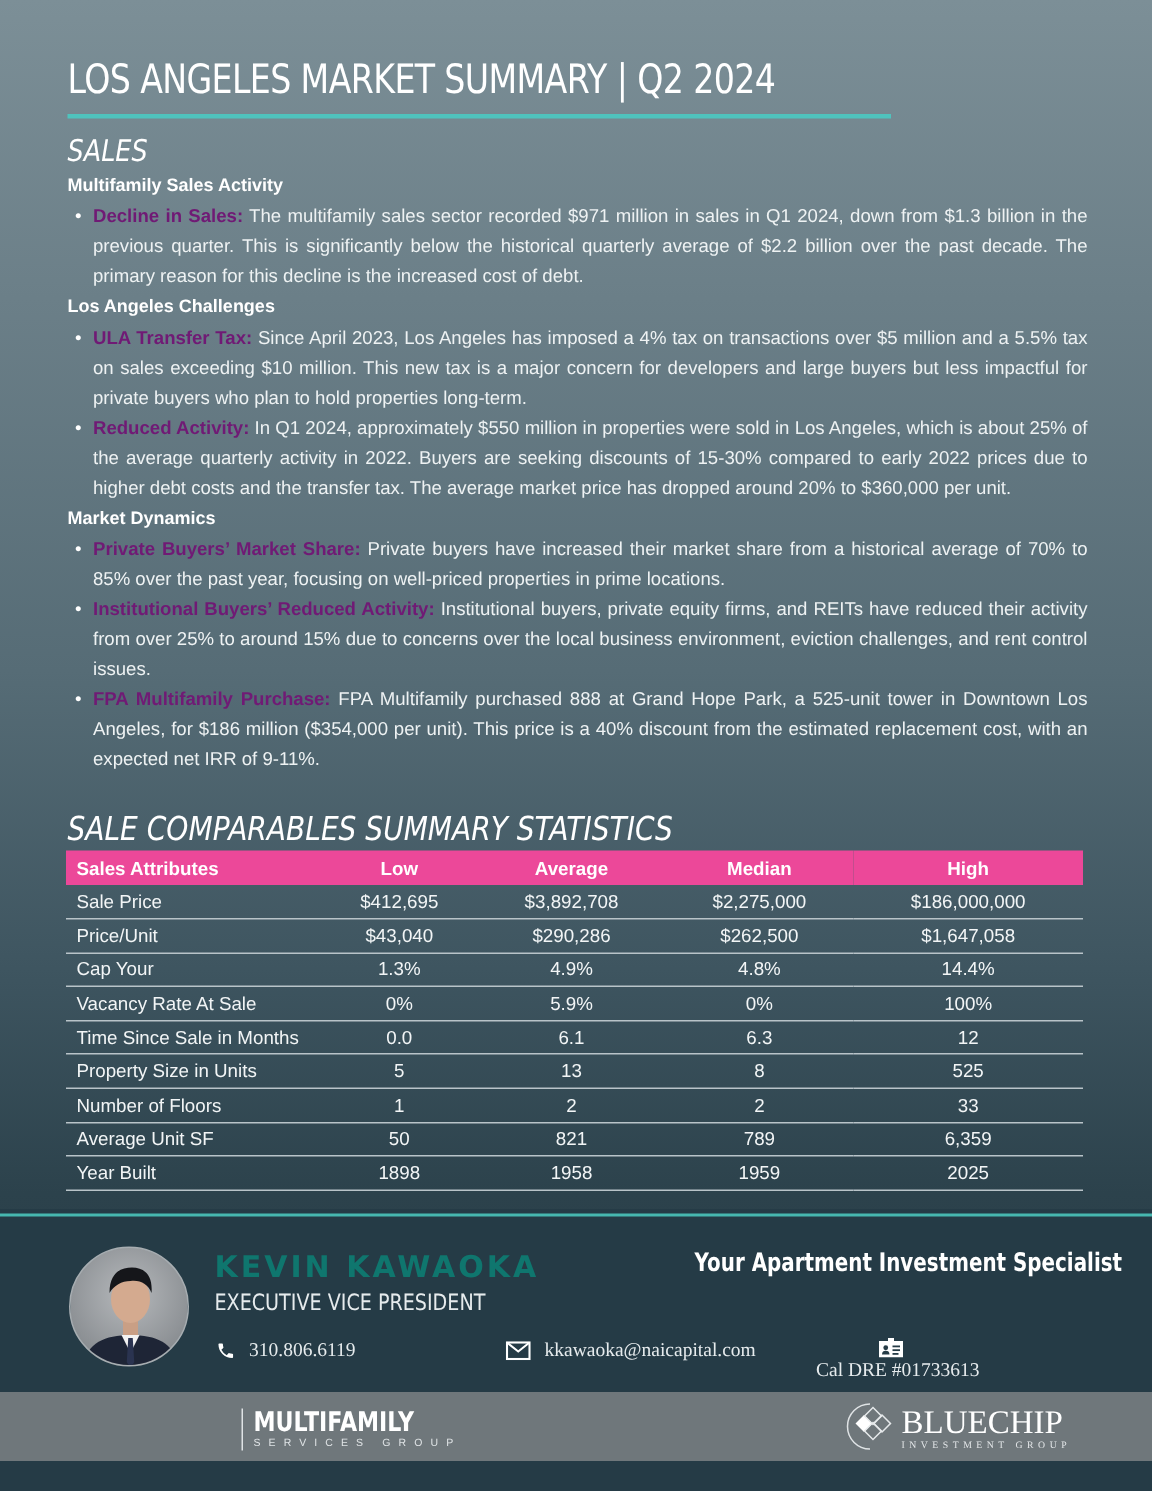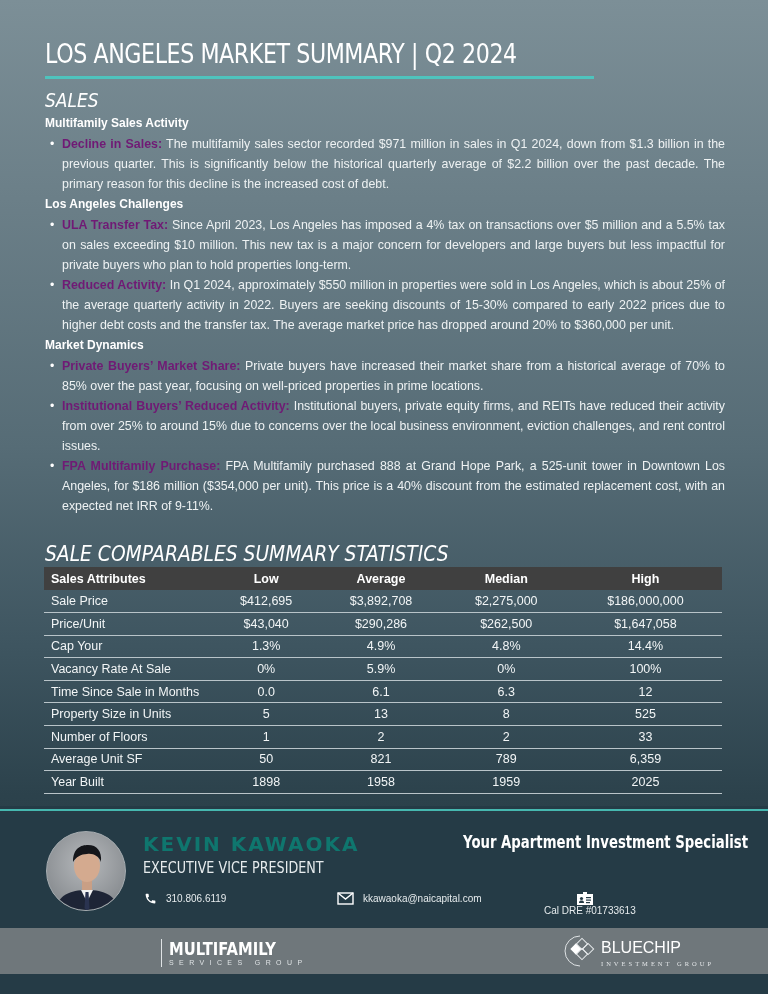--- a/index.html
+++ b/index.html
@@ -47,21 +47,21 @@
   ul.bullets li::before {
     content: "\2022"; position: absolute; left: 5px; top: 0; color: #fff;
   }
   .bullet-lead { font-weight: bold; color: #701a75; }
 
   table.stats {
     position: absolute; left: 44px; top: 567px; width: 678px;
     border-collapse: collapse; font-size: 12.5px;
   }
   table.stats th {
-    background: #404040; color: #fff; font-weight: bold;
+    background: #ec4899; color: #fff; font-weight: bold;
     height: 23px; text-align: center; padding: 0 6px;
   }
   table.stats th:first-child, table.stats td:first-child { text-align: left; padding-left: 7px; }
   table.stats td {
     height: 22.6px; text-align: center; color: #f2f5f6;
     border-bottom: 1px solid #b9c4c9;
   }
   table.stats tr:last-child td { border-bottom: 1px solid #b9c4c9; }
   .col-attr { width: 170px; }
 
@@ -90,22 +90,22 @@
     transform: scaleX(0.85); transform-origin: left top;
     color: #e6ebed; white-space: nowrap;
   }
   .tagline {
     position: absolute; left: 463px; top: 832px;
     font-family: "DejaVu Sans", sans-serif; font-size: 17px; font-weight: bold;
     transform: scaleX(0.78); transform-origin: left top;
     color: #fff; white-space: nowrap;
   }
   .contact {
-    position: absolute; top: 892px; font-size: 10px; color: #e6ebed;
-    display: flex; align-items: center; white-space: nowrap;
+    position: absolute; top: 892px; font-size: 13px; color: #e6ebed;
+    display: flex; align-items: center; white-space: nowrap; font-family: Liberation Serif, serif;
   }
   .contact svg { margin-right: 9px; }
   .contact-phone { left: 144px; }
   .contact-email { left: 337px; }
   .contact-dre { left: 544px; flex-direction: column; }
 
   .logo-band {
     position: absolute; left: 0; top: 928px; width: 768px; height: 46px;
     background: #6f777b;
   }
@@ -117,21 +117,21 @@
   }
   .mf-logo { position: absolute; left: 169px; top: 938px; white-space: nowrap; }
   .mf-main {
     font-family: "DejaVu Sans", sans-serif; font-size: 18px; font-weight: bold;
     transform: scaleX(0.82); transform-origin: left top; color: #fff;
   }
   .mf-sub { font-size: 7px; letter-spacing: 5.4px; color: #dfe3e5; margin-top: 0px; }
   .bluechip-logo { position: absolute; left: 563px; top: 934px; display: flex; align-items: center; }
   .bc-text { margin-left: 4px; }
   .bc-main {
-    font-family: Liberation Sans, sans-serif; font-size: 16px; color: #fff; letter-spacing: 0px; line-height: 24px;
+    font-family: Liberation Serif, serif; font-size: 22px; color: #fff; letter-spacing: 0px; line-height: 24px;
   }
   .bc-sub { font-family: "Liberation Serif", serif; font-size: 6.5px; letter-spacing: 3px; color: #e3e6e8; }
 </style>
 </head>
 <body>
 
 <div class="page">
 
   <div class="title">LOS ANGELES MARKET SUMMARY | Q2 2024</div>
   <div class="title-rule"></div>

